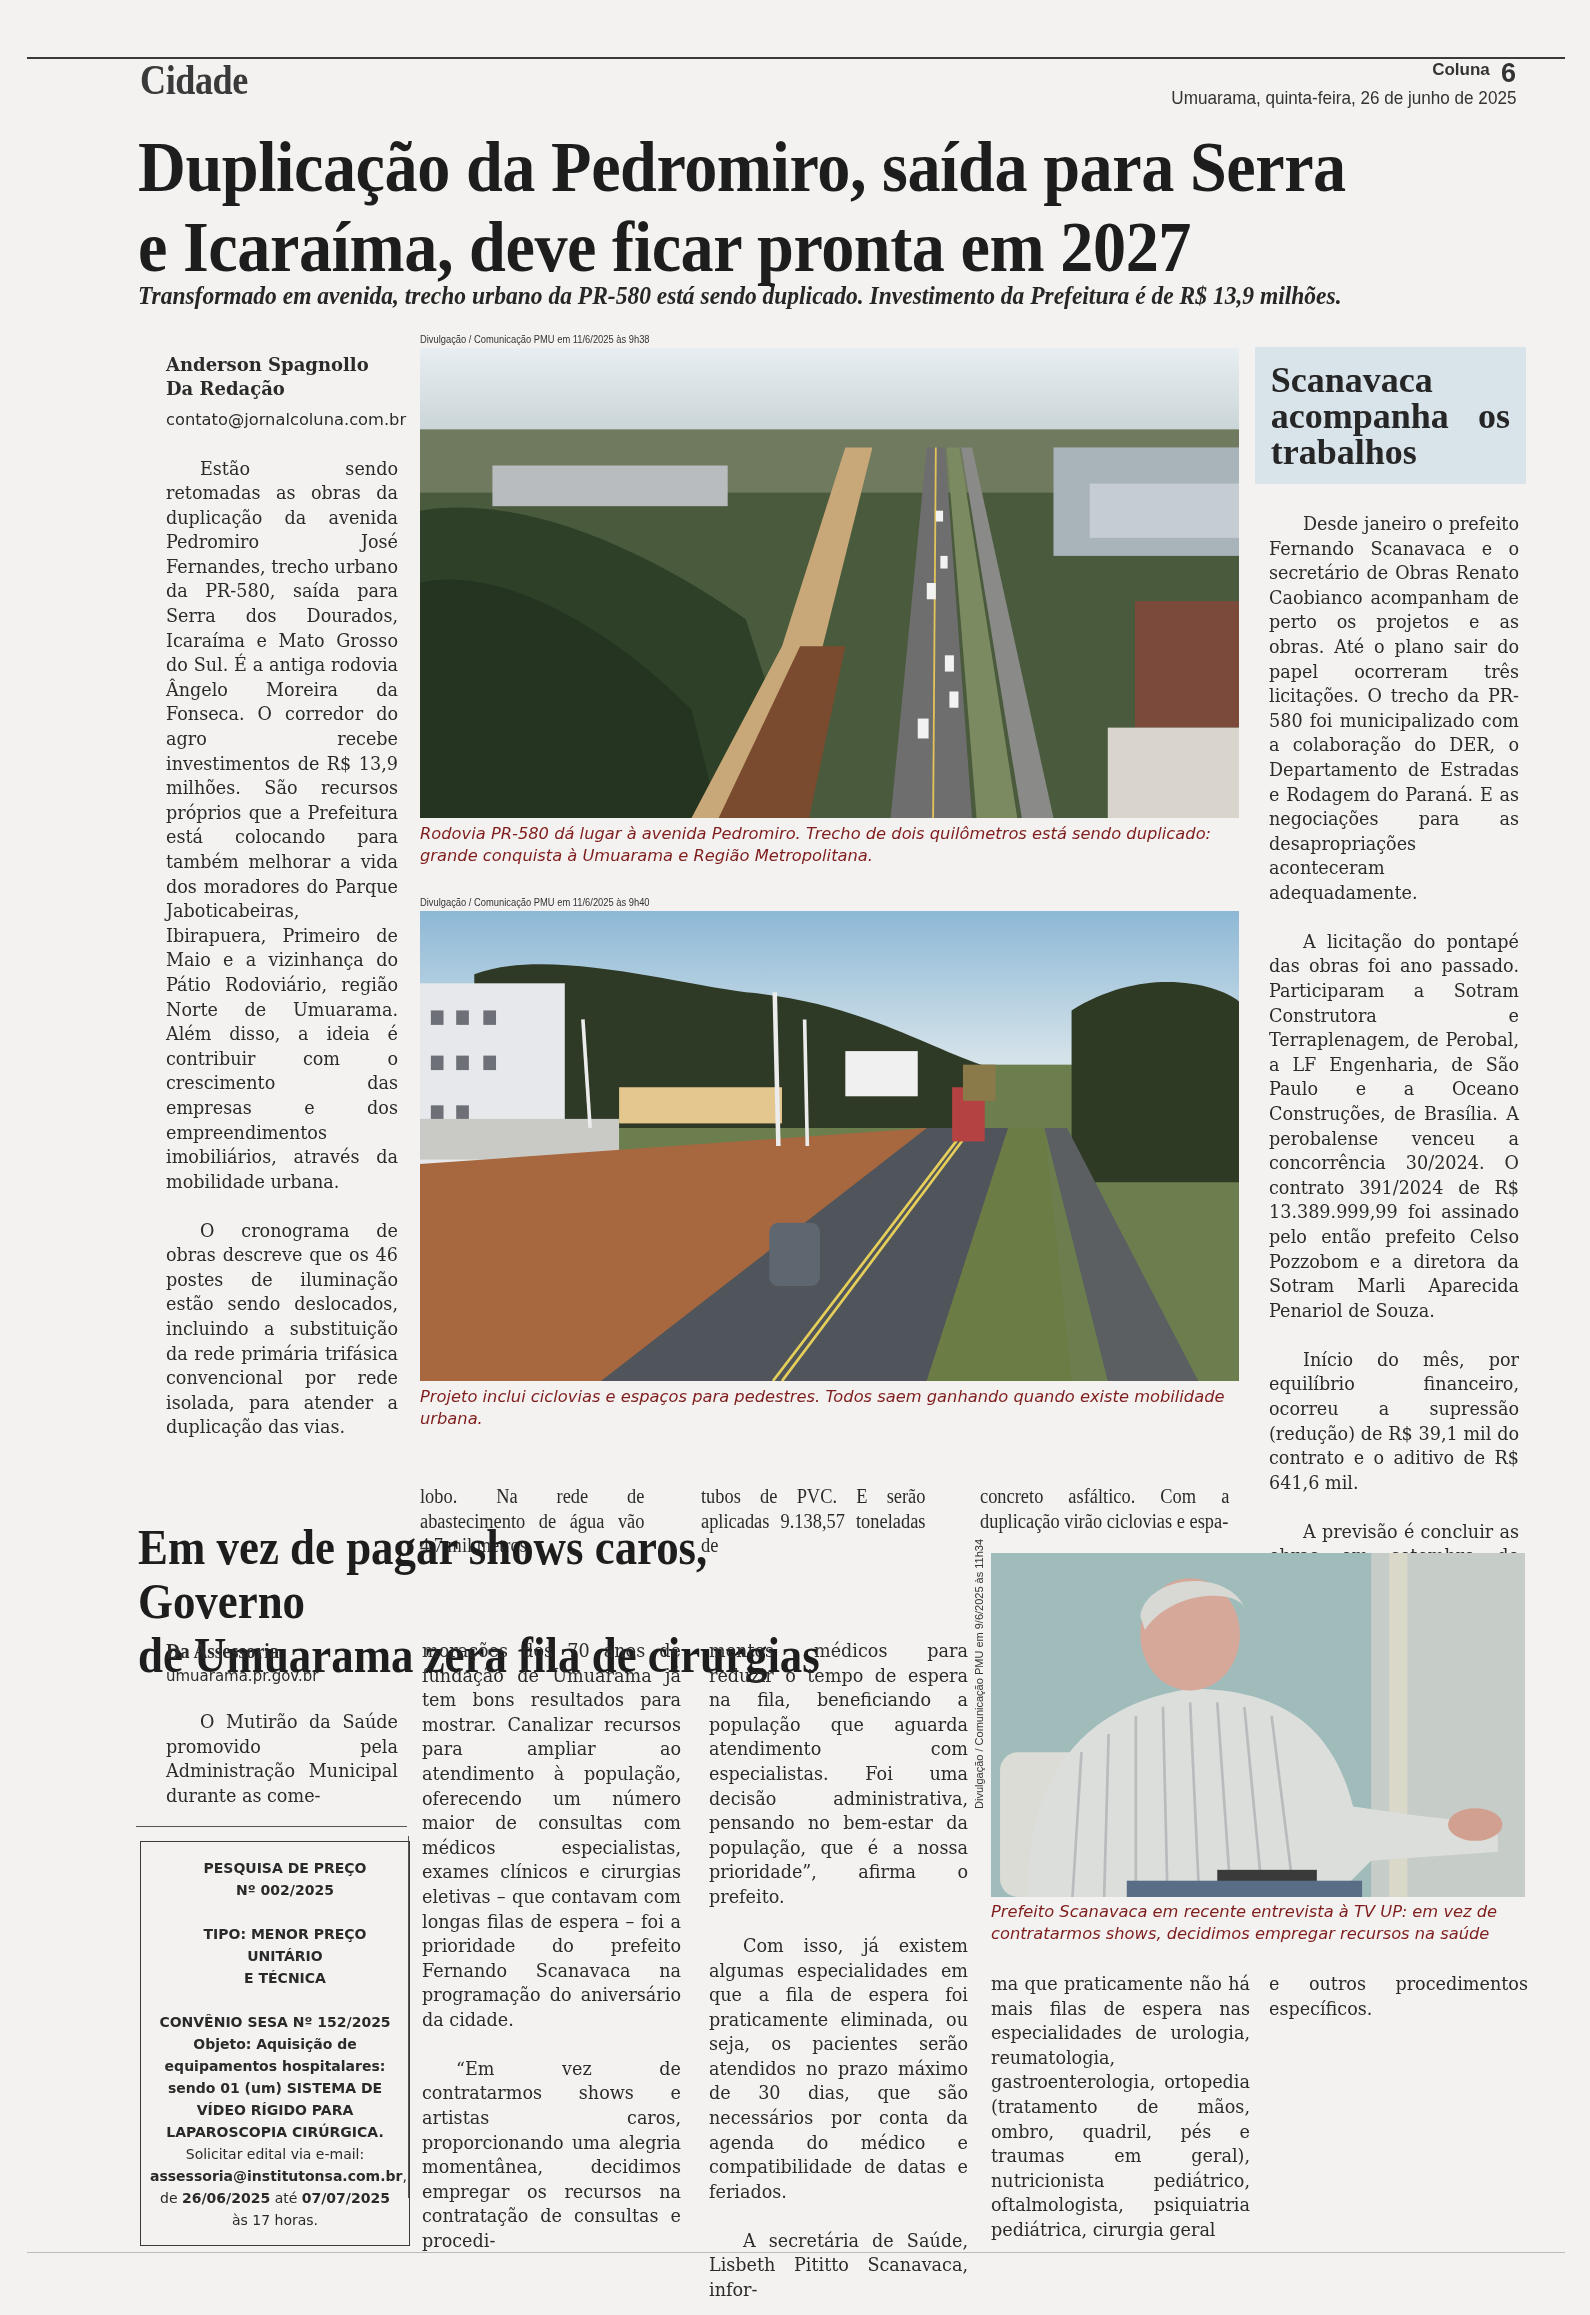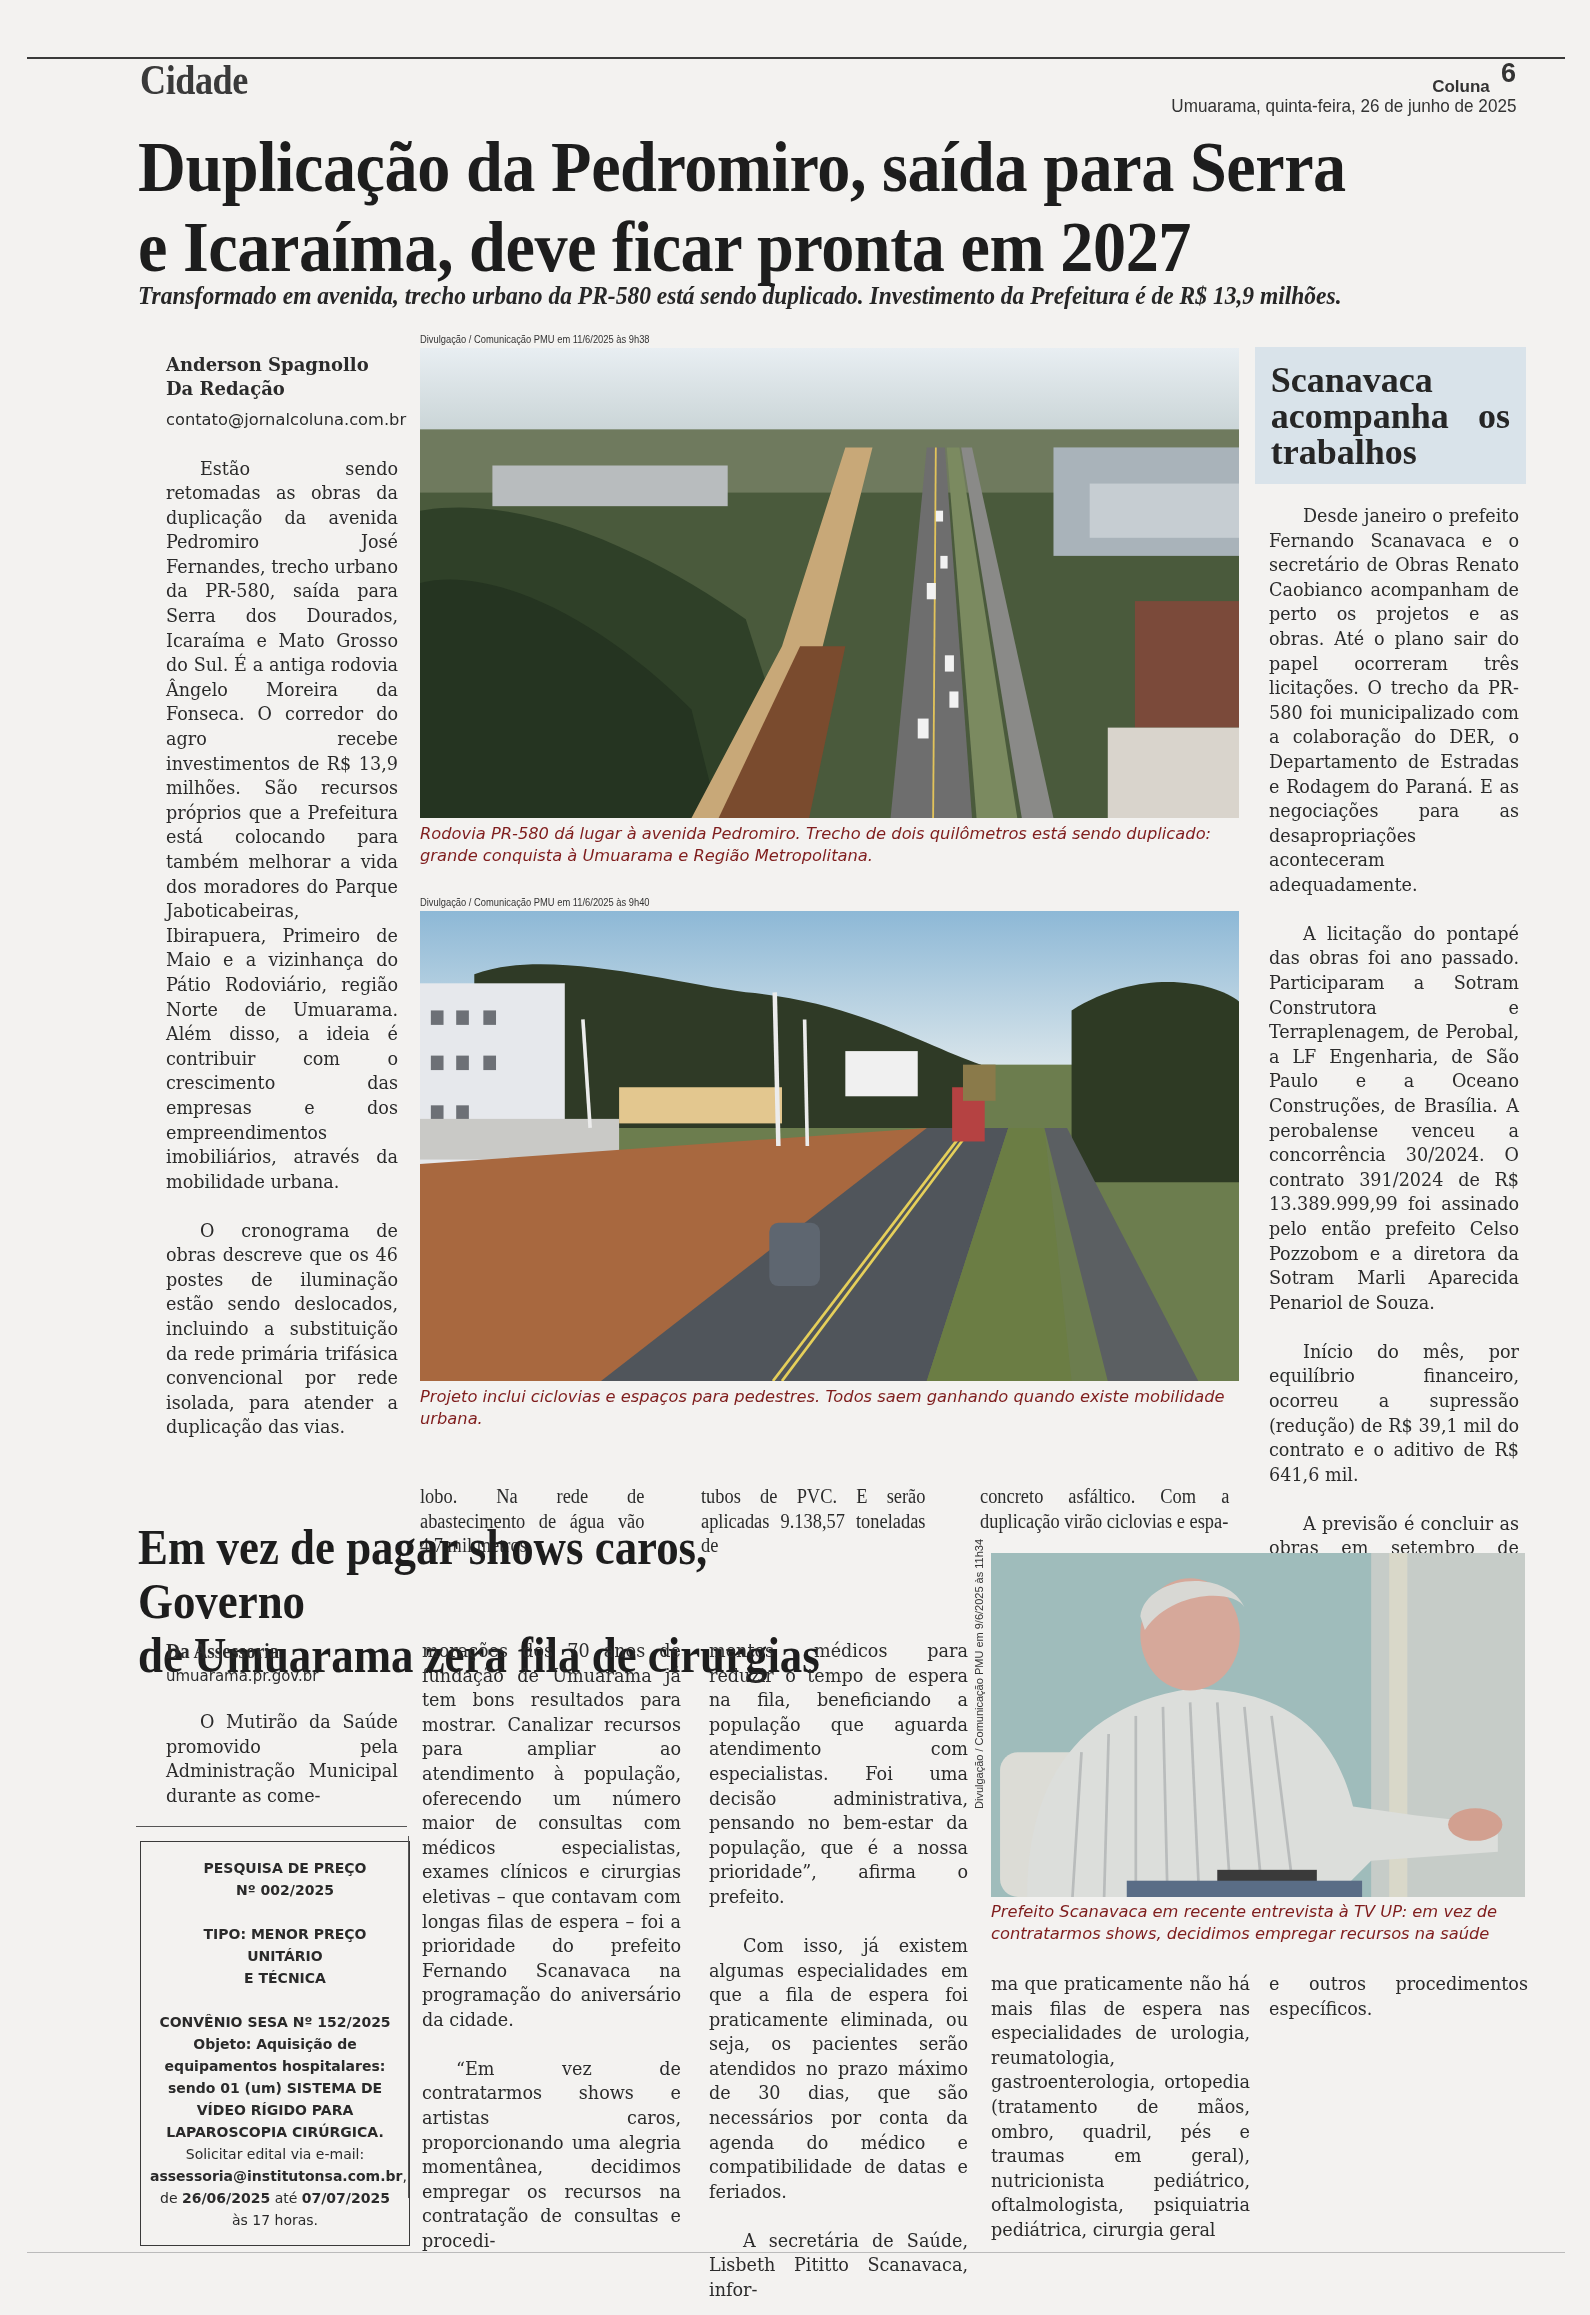--- a/index.html
+++ b/index.html
@@ -6,21 +6,21 @@
   body {
     width: 1590px; height: 2316px; position: relative; overflow: hidden;
     background: #f3f2f0;
     font-family: "DejaVu Serif", serif;
     color: #2b2b2b;
   }
   .abs { position: absolute; }
   .topline { left: 27px; top: 57px; width: 1538px; height: 1.8px; background: #3a3a3a; }
   .section { left: 140px; top: 56px; font-family: "Liberation Serif", serif; font-weight: bold; font-size: 42px; color: #3a3a3a; transform: scaleX(0.86); transform-origin: left; letter-spacing: -0.5px; }
   .pub { right: 74px; top: 58px; text-align: right; font-family: "Liberation Sans", sans-serif; }
-  .pub .name { font-weight: bold; font-size: 17px; color: #333; display: inline-block; vertical-align: top; margin-top: 19px; }
+  .pub .name { font-weight: bold; font-size: 17px; color: #333; display: inline-block; vertical-align: top; margin-top: 2px; }
   .pub .page { font-weight: bold; font-size: 27px; color: #333; display: inline-block; margin-left: 7.2px; }
   .pub .date { font-size: 19px; color: #333; margin-top: -1.8px; transform: scaleX(0.9); transform-origin: right; }
   .headline { left: 138px; top: 127px; width: 1411px; font-family: "Liberation Serif", serif; font-weight: bold; font-size: 72px; line-height: 80px; color: #1d1d1d; transform: scaleX(0.92); transform-origin: left; letter-spacing: -0.5px; }
   .subhead { left: 138px; top: 282px; width: 1411px; font-family: "Liberation Serif", serif; font-weight: bold; font-style: italic; font-size: 25px; color: #262626; transform: scaleX(0.94); transform-origin: left; white-space: nowrap; }
   .col { font-size: 17.6px; line-height: 24.6px; text-align: justify; hyphens: manual; }
   .col p { margin: 0 0 24.4px 0; text-indent: 34px; }
   .col p.noindent { text-indent: 0; }
   .byline-name { font-weight: bold; font-size: 18px; line-height: 23.5px; }
   .byline-email { font-family: "DejaVu Sans", sans-serif; font-size: 16.3px; line-height: 23.5px; margin-top: 8px; }
   .credit { font-family: "Liberation Sans", sans-serif; font-size: 11px; color: #333; transform: scaleX(0.85); transform-origin: left; white-space: nowrap; }
@@ -141,21 +141,21 @@
     <line x1="180" y1="120" x2="188" y2="240" stroke="#ececec" stroke-width="4"></line>
   </svg>
 </div>
 <div class="abs caption" style="left:420px; top:1386px; width:819px;">Projeto inclui ciclovias e espaços para pedestres. Todos saem ganhando quando existe mobilidade urbana.</div>
 
 <div class="abs cond" style="left:420px; top:1484px; width:244px;">lobo. Na rede de abastecimento de água vão 4,7 mil metros</div>
 <div class="abs cond" style="left:701px; top:1484px; width:244px;">tubos de PVC. E serão aplicadas 9.138,57 toneladas de</div>
 <div class="abs cond" style="left:980px; top:1484px; width:271px;">concreto asfáltico. Com a duplicação virão ciclovias e espa-</div>
 
 <div class="abs col" style="left:1269px; top:347px; width:250px;">
-  <div class="sidehead" style="margin:0 -7.2px 20px -14.5px;">Scanavaca acompanha os trabalhos</div>
+  <div class="sidehead" style="margin:0 -7.2px 28px -14.5px;">Scanavaca acompanha os trabalhos</div>
   <p>Desde janeiro o prefeito Fernando Scanavaca e o secretário de Obras Renato Caobianco acompanham de perto os projetos e as obras. Até o plano sair do papel ocorreram três licitações. O trecho da PR-580 foi municipalizado com a colaboração do DER, o Departamento de Estradas e Rodagem do Paraná. E as negociações para as desapropriações aconteceram adequadamente.</p>
   <p>A licitação do pontapé das obras foi ano passado. Participaram a Sotram Construtora e Terraplenagem, de Perobal, a LF Engenharia, de São Paulo e a Oceano Construções, de Brasília. A perobalense venceu a concorrência 30/2024. O contrato 391/2024 de R$ 13.389.999,99 foi assinado pelo então prefeito Celso Pozzobom e a diretora da Sotram Marli Aparecida Penariol de Souza.</p>
   <p>Início do mês, por equilíbrio financeiro, ocorreu a supressão (redução) de R$ 39,1 mil do contrato e o aditivo de R$ 641,6 mil.</p>
   <p>A previsão é concluir as obras em setembro de 2027. É a última entrada da cidade que tem pista simples.</p>
 </div>
 
 <div class="abs head2">
   <div>Em vez de pagar shows caros, Governo</div>
   <div>de Umuarama zera fila de cirurgias</div>
 </div>

